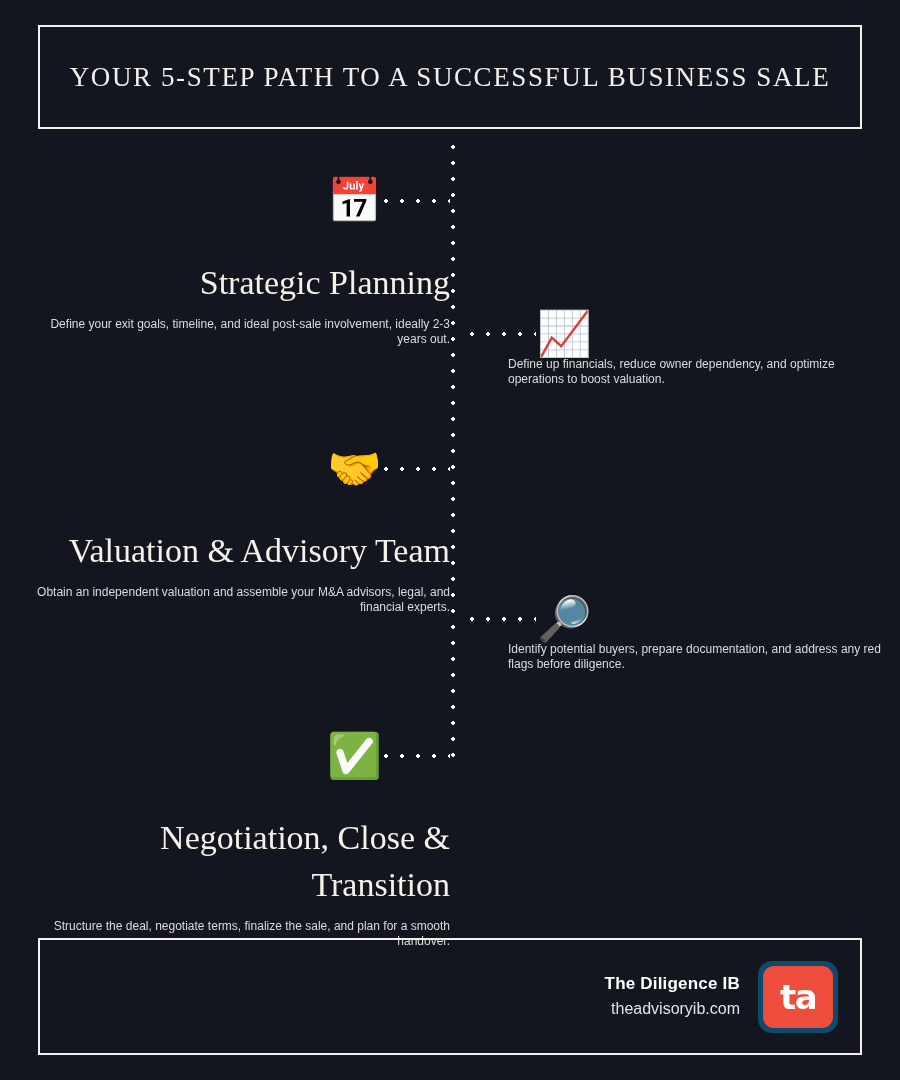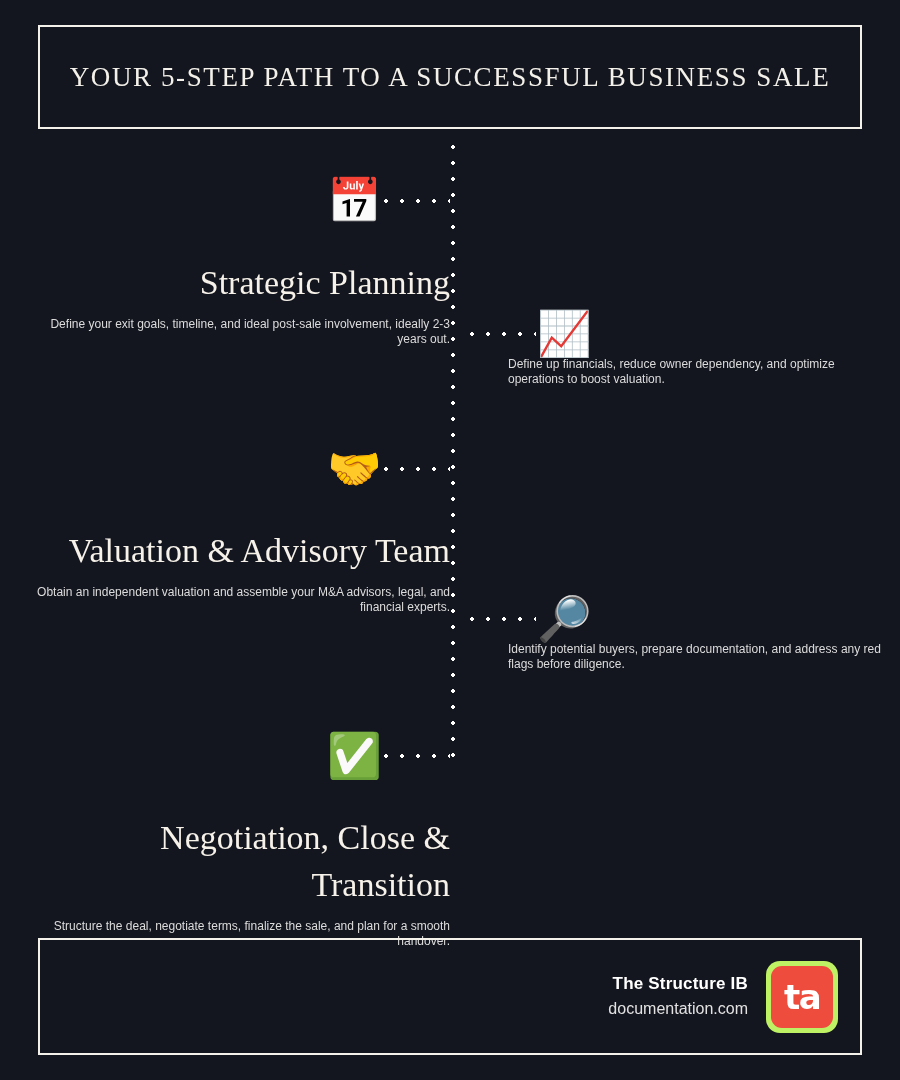--- a/index.html
+++ b/index.html
@@ -152,24 +152,24 @@
     letter-spacing: 0.2px;
     line-height: 1.5;
   }
   .brand-url {
     font-size: 16px;
     font-weight: 400;
     color: #e2e2e2;
     line-height: 1.55;
   }
   .logo-tile {
-    width: 72px;
+    width: 80px;
     height: 72px;
     border-radius: 14px;
-    background: #bef264;
+    background: #0c4a6e;
     display: flex;
     align-items: center;
     justify-content: flex-start;
     box-sizing: border-box;
     padding: 5px;
   }
   .logo-inner {
     width: 100%;
     height: 100%;
     border-radius: 11px;
@@ -246,22 +246,22 @@
       <span class="connector"></span>
     </div>
     <div class="step-body">
       <h2 class="step-title">Negotiation, Close &amp; Transition</h2>
       <p class="step-desc">Structure the deal, negotiate terms, finalize the sale, and plan for a smooth handover.</p>
     </div>
   </div>
 
   <div class="footer-box">
     <div class="footer-text">
-      <div class="brand-name">The Structure IB</div>
-      <div class="brand-url">documentation.com</div>
+      <div class="brand-name">The Diligence IB</div>
+      <div class="brand-url">theadvisoryib.com</div>
     </div>
     <div class="logo-tile">
       <div class="logo-inner">
         <span class="logo-mark">ta</span>
       </div>
     </div>
   </div>
 
 </div>
 

